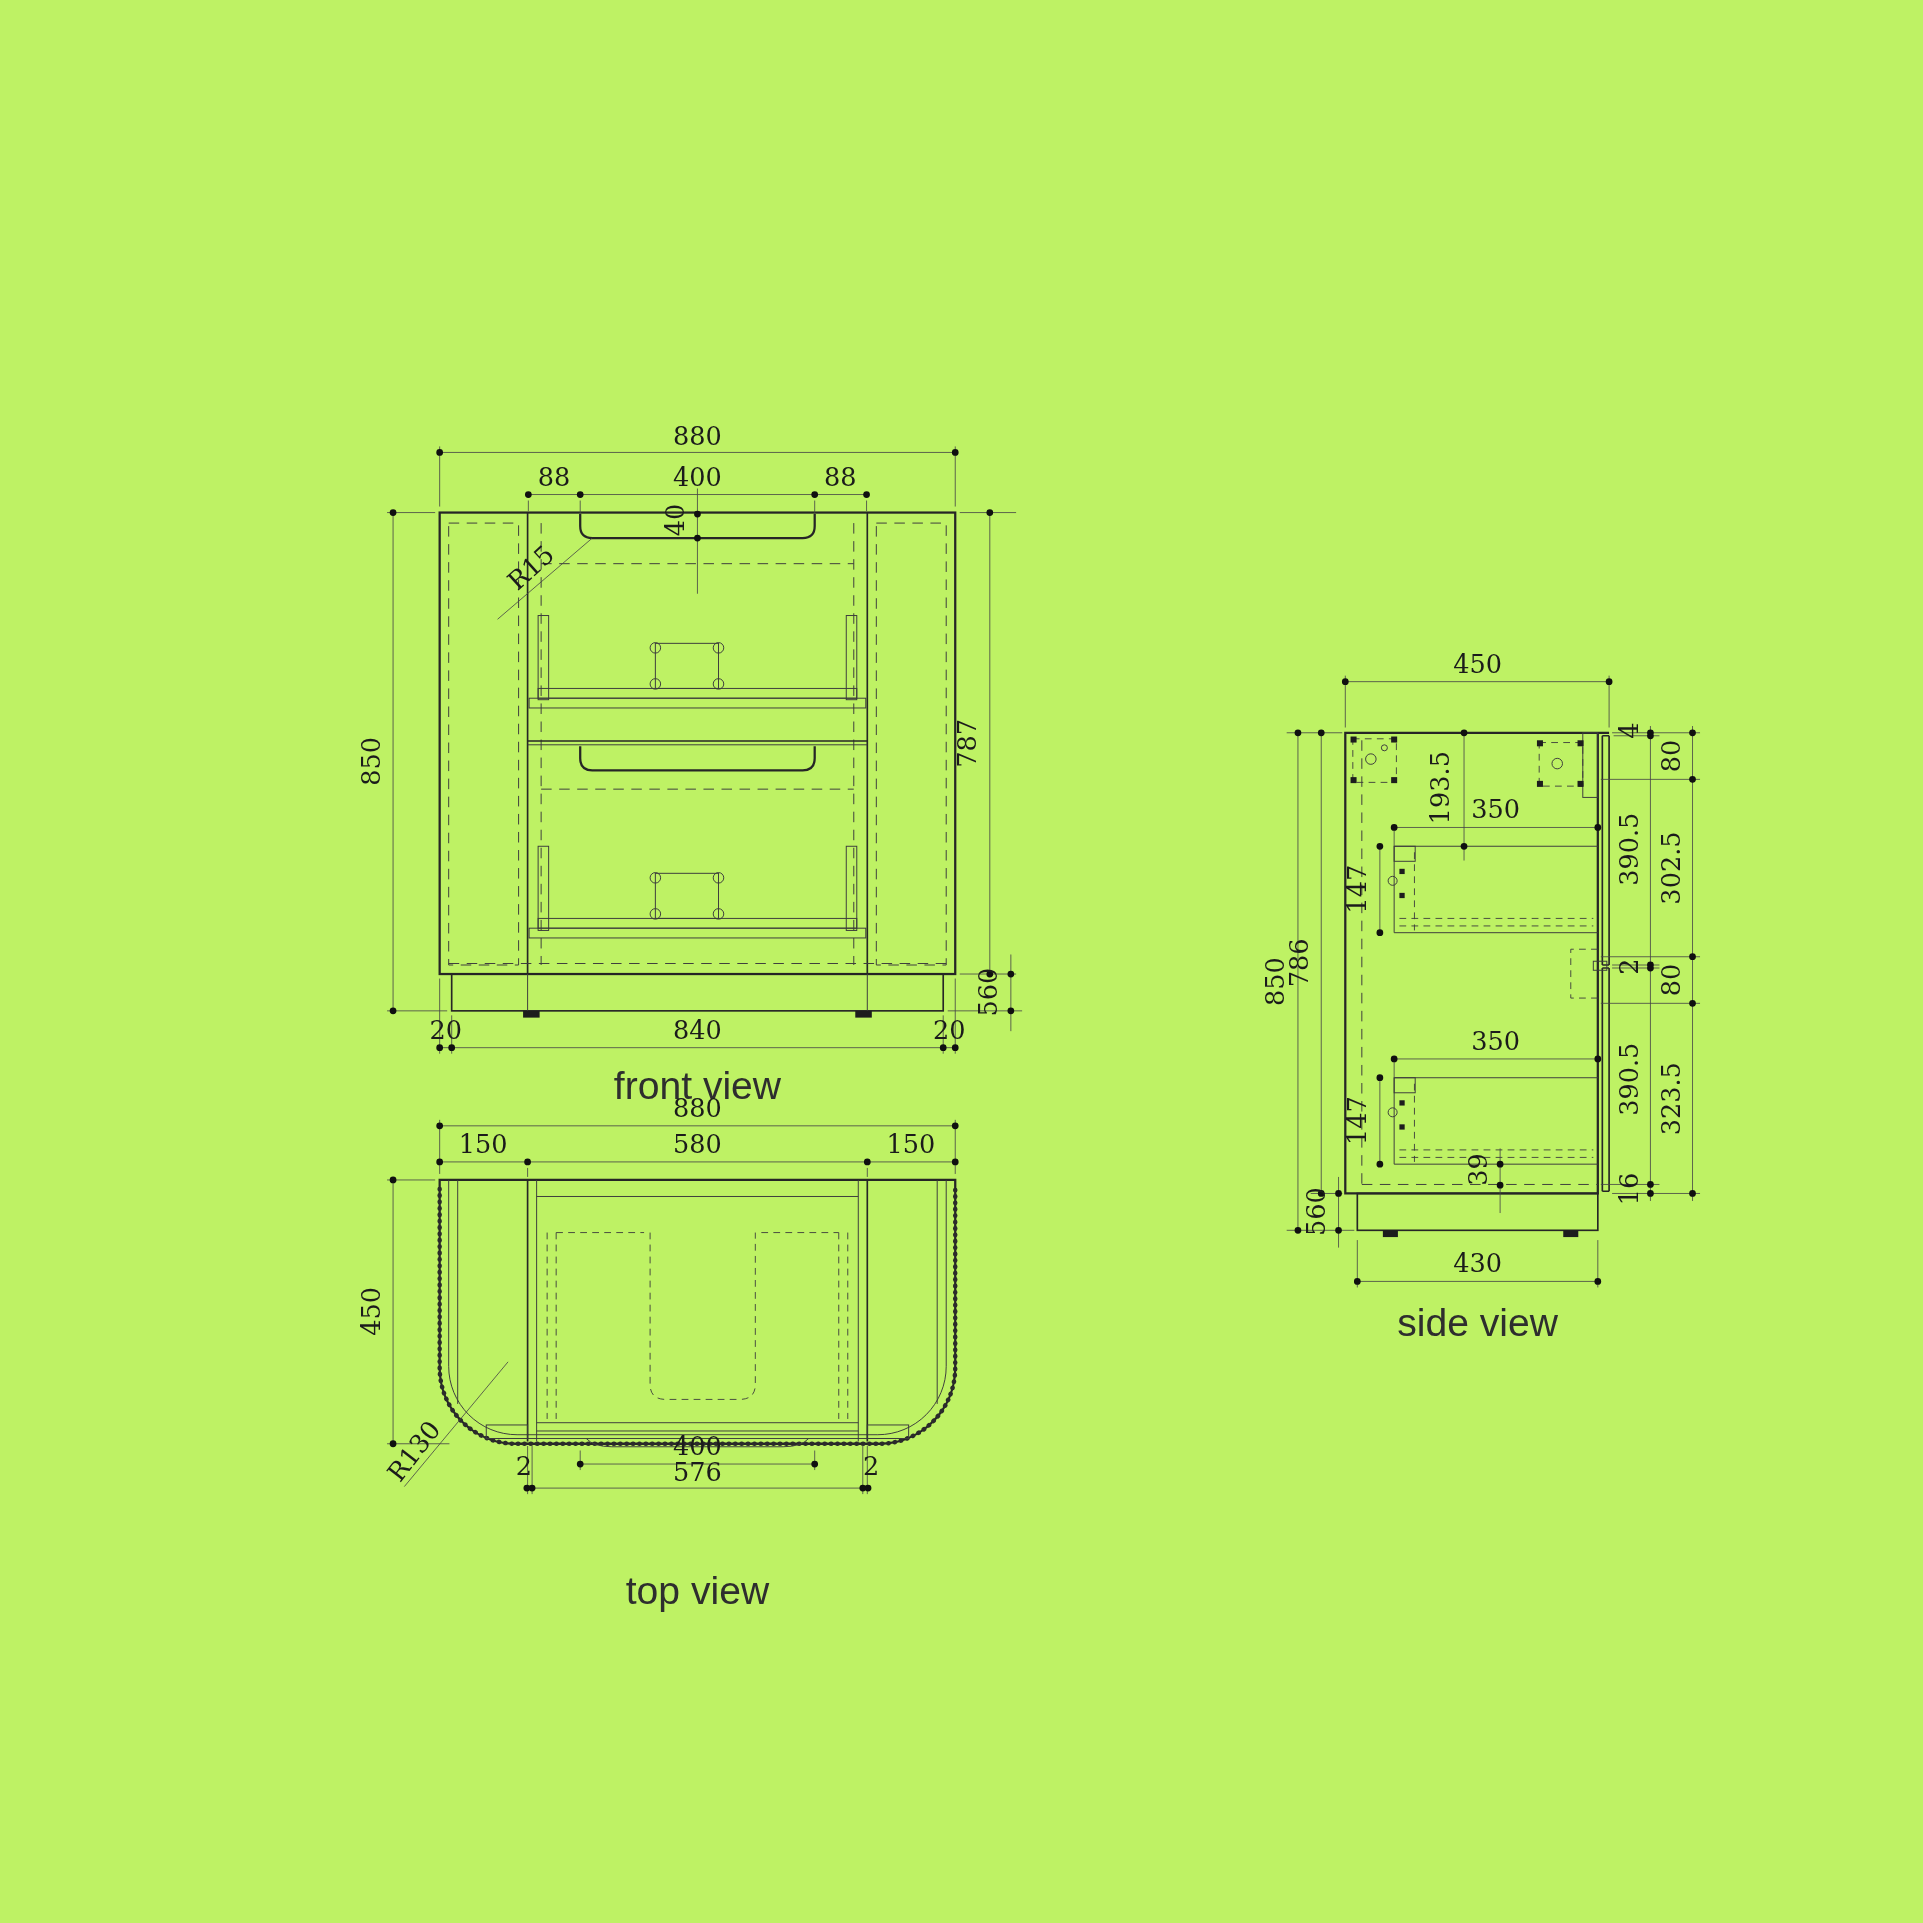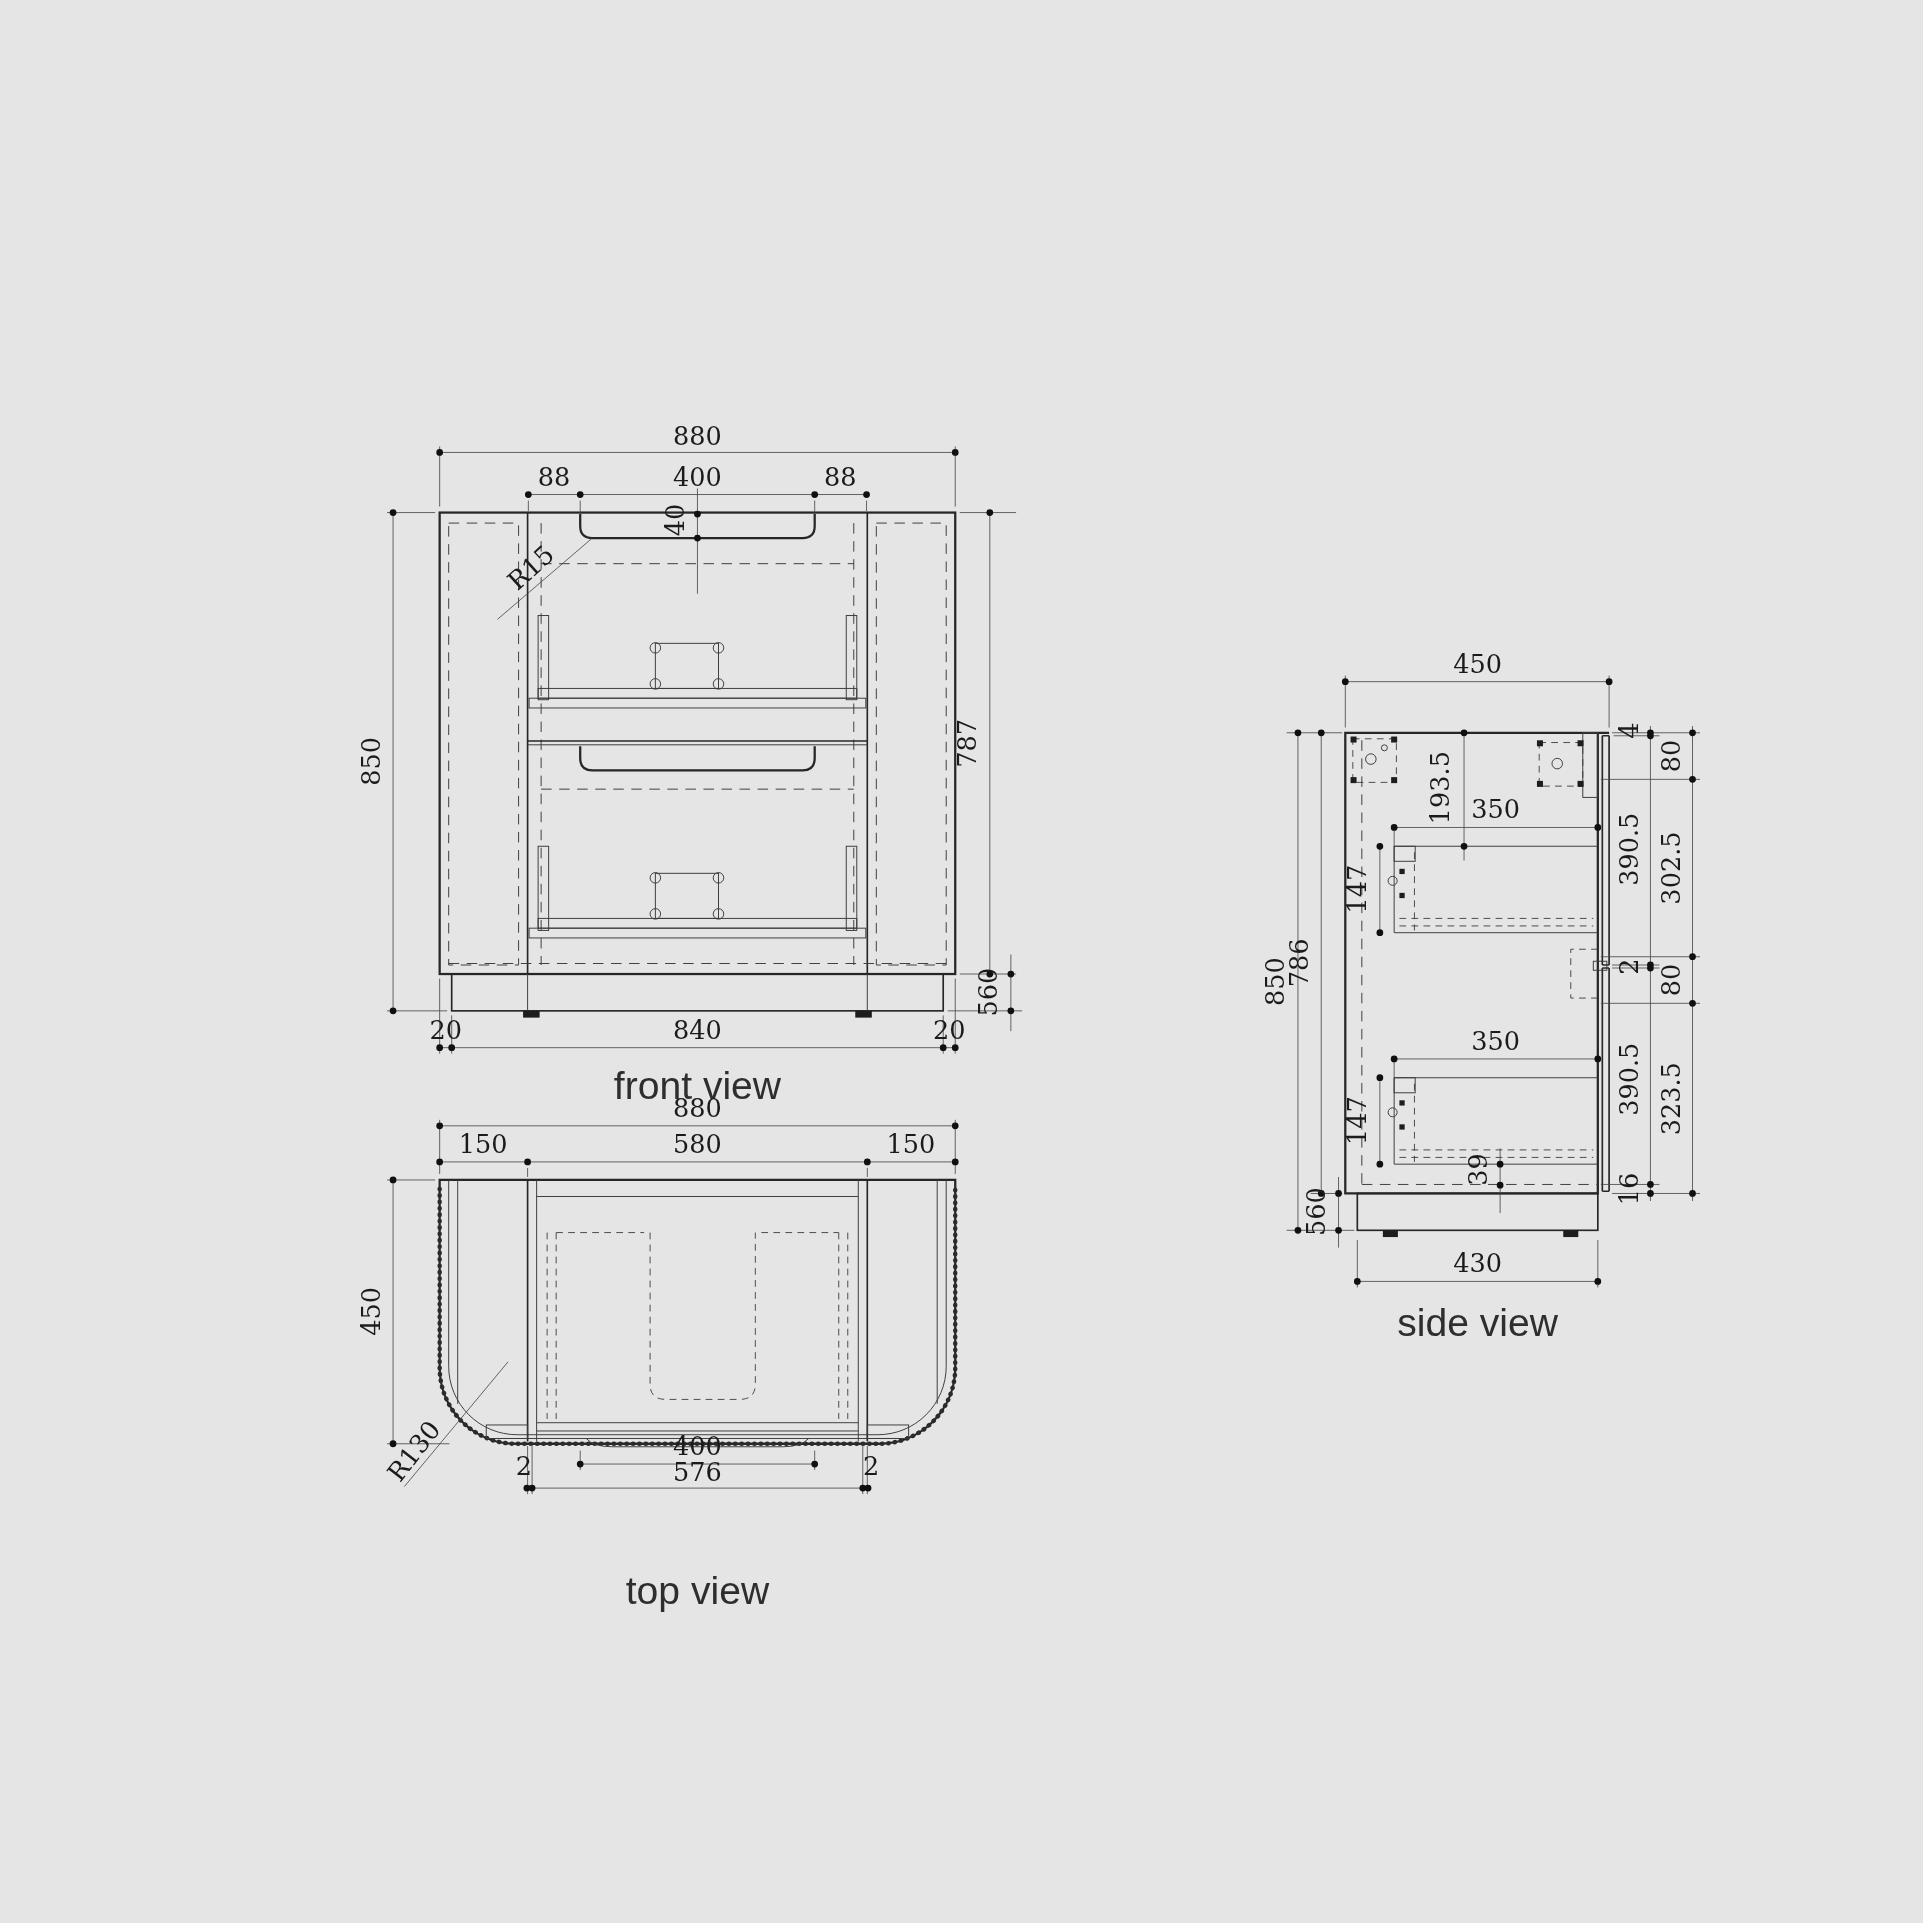--- a/index.html
+++ b/index.html
@@ -1,16 +1,16 @@
 <!DOCTYPE html>
 <html style="font-size:12px"><head>
 <meta charset="utf-8">
 <style>
   html,body{margin:0;padding:0;background:#ffffff;}
-  .stage{width:1924px;height:1924px;position:relative;background:#e5e5e5;}
+  .stage{width:1924px;height:1924px;position:relative;background:#bef264;}
   svg{display:block;}
   .ol{fill:none;stroke:#262626;stroke-width:3;}
   .ml{fill:none;stroke:#262626;stroke-width:2.2;}
   .tl{fill:none;stroke:#3c3c3c;stroke-width:1.3;}
   .dsh{fill:none;stroke:#3c3c3c;stroke-width:1.3;stroke-dasharray:14 10;}
   .dsh2{fill:none;stroke:#3c3c3c;stroke-width:1.2;stroke-dasharray:9 7;}
   .dim{fill:none;stroke:#474747;stroke-width:1.1;}
   .dot{fill:none;stroke:#101010;stroke-width:9;stroke-linecap:round;}
   .bead{fill:none;stroke:#2b2b2b;stroke-width:6;stroke-dasharray:0.5 8;stroke-linecap:round;}
   .sq{fill:#1d1d1d;stroke:none;}

